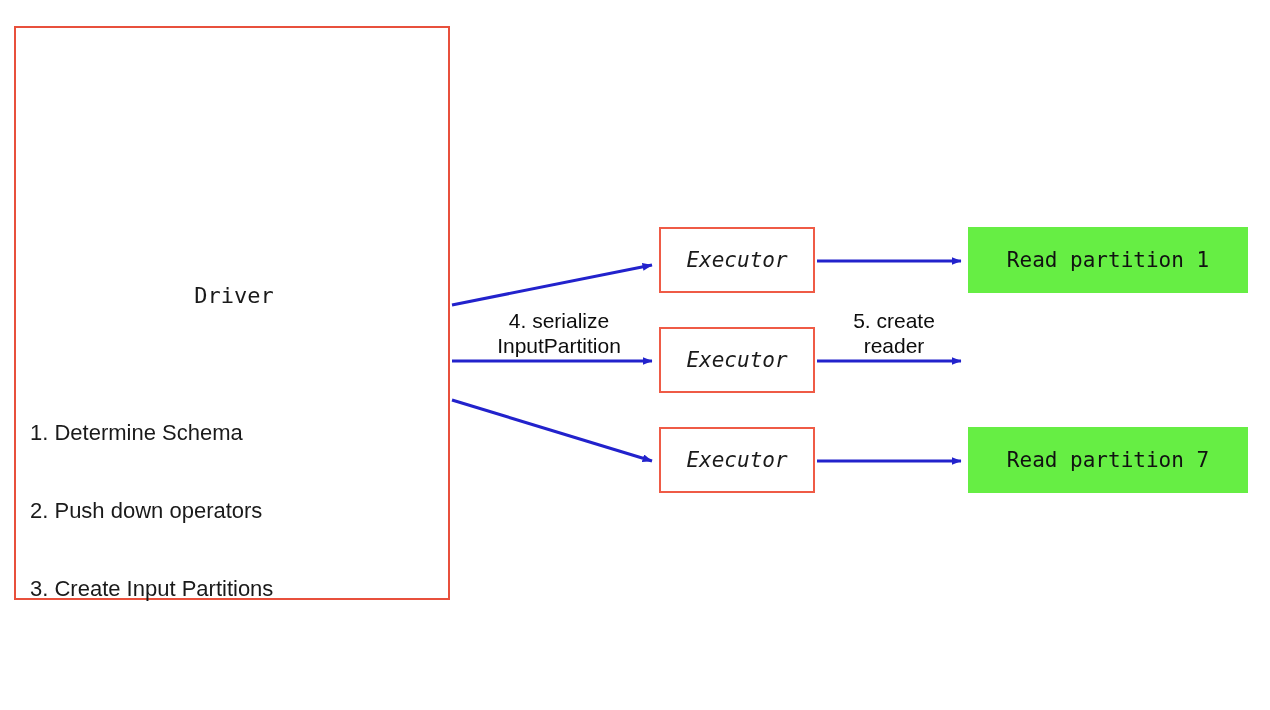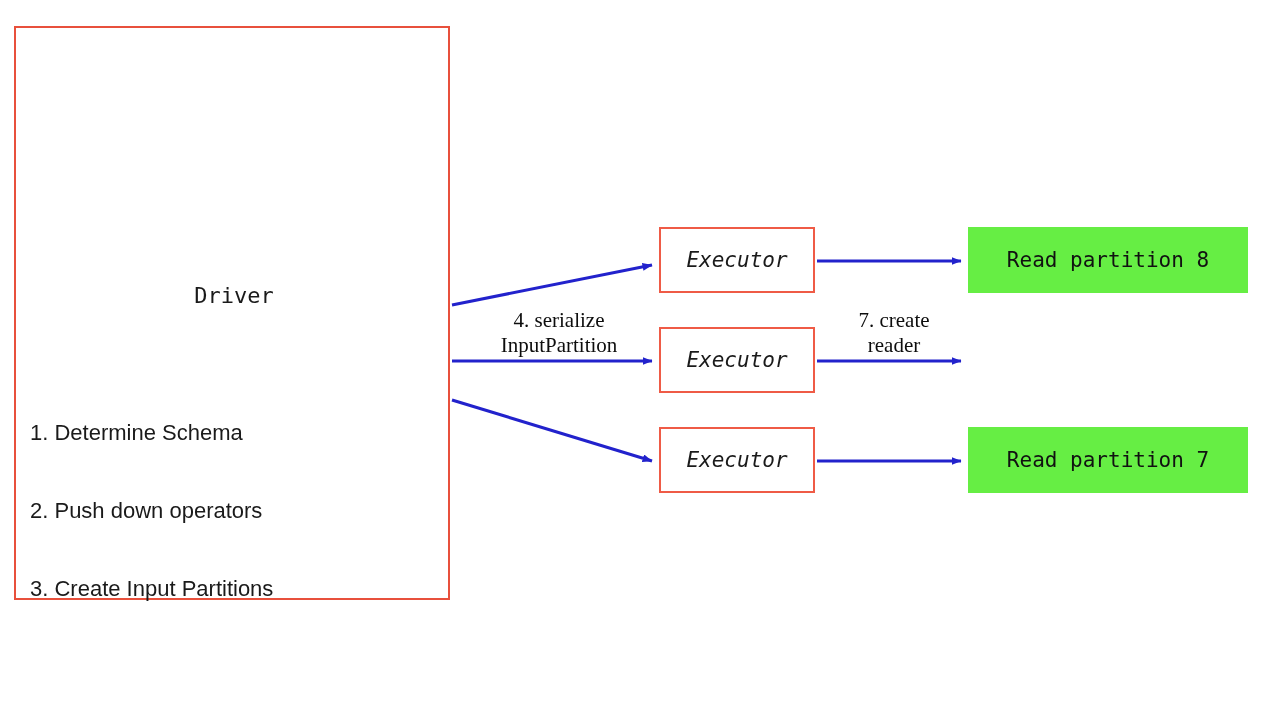--- a/index.html
+++ b/index.html
@@ -95,21 +95,21 @@
     white-space: pre;
   }
   .part-0 { top: 227px; }
   .part-1 { top: 327px; }
   .part-2 { top: 427px; }
 
   
   .arrow-label {
     position: absolute;
     text-align: center;
-    font-family: Liberation Serif, serif;
+    font-family: Liberation Sans, sans-serif;
     font-size: 21px;
     line-height: 25px;
     color: #0d0d0d;
   }
   .label-serialize {
     left: 459px;
     top: 308px;
     width: 200px;
   }
   .label-create {
@@ -149,26 +149,26 @@
       <div class="driver-step">1. Determine Schema</div>
       <div class="driver-step">2. Push down operators</div>
       <div class="driver-step">3. Create Input Partitions</div>
     </div>
   </div>
 
   <div class="executor-box exec-0">Executor</div>
   <div class="executor-box exec-1">Executor</div>
   <div class="executor-box exec-2">Executor</div>
 
-  <div class="partition-box part-0">Read partition 8</div>
+  <div class="partition-box part-0">Read partition 1</div>
   <div class="partition-box part-2">Read partition 7</div>
 
   <div class="arrow-label label-serialize">
     <div>4. serialize</div>
     <div>InputPartition</div>
   </div>
 
   <div class="arrow-label label-create">
-    <div>7. create</div>
+    <div>5. create</div>
     <div>reader</div>
   </div>
 
 </div>
 
 </body></html>

